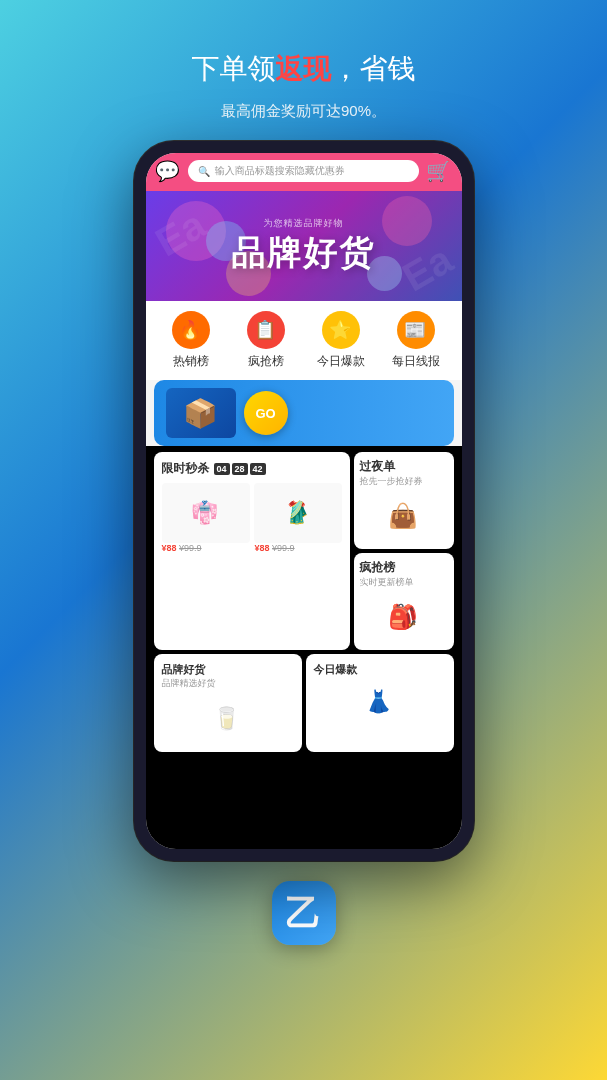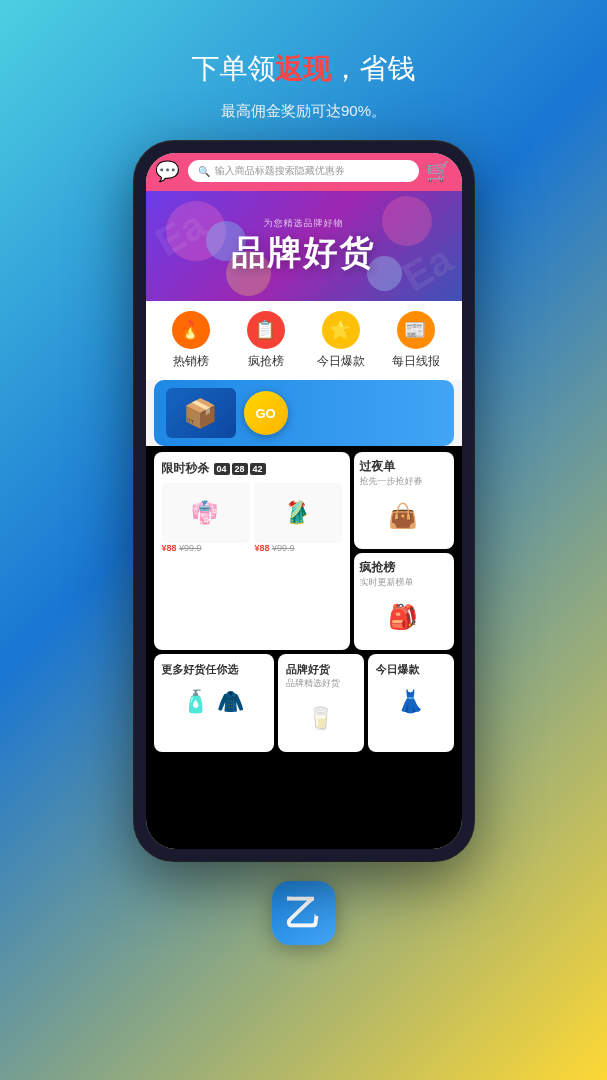--- a/index.html
+++ b/index.html
@@ -565,27 +565,20 @@
             </div>
             <div class="side-card">
               <div class="side-card-title">疯抢榜</div>
               <div class="side-card-sub">实时更新榜单</div>
               <div class="side-card-img">🎒</div>
             </div>
           </div>
         </div>
 
         <div class="more-row">
-          <div class="more-card" style="flex:1.5">
-            <div class="more-card-header">更多好货任你选</div>
-            <div class="more-card-img" style="gap:8px">
-              <span>🧴</span>
-                <span>🧥</span>
-            </div>
-          </div>
           <div class="more-card">
             <div class="more-card-header">品牌好货</div>
             <div class="more-card-sub">品牌精选好货</div>
             <div class="more-card-img">🥛</div>
           </div>
           <div class="more-card">
             <div class="more-card-header">今日爆款</div>
             <div class="more-card-img">👗</div>
           </div>
         </div>

